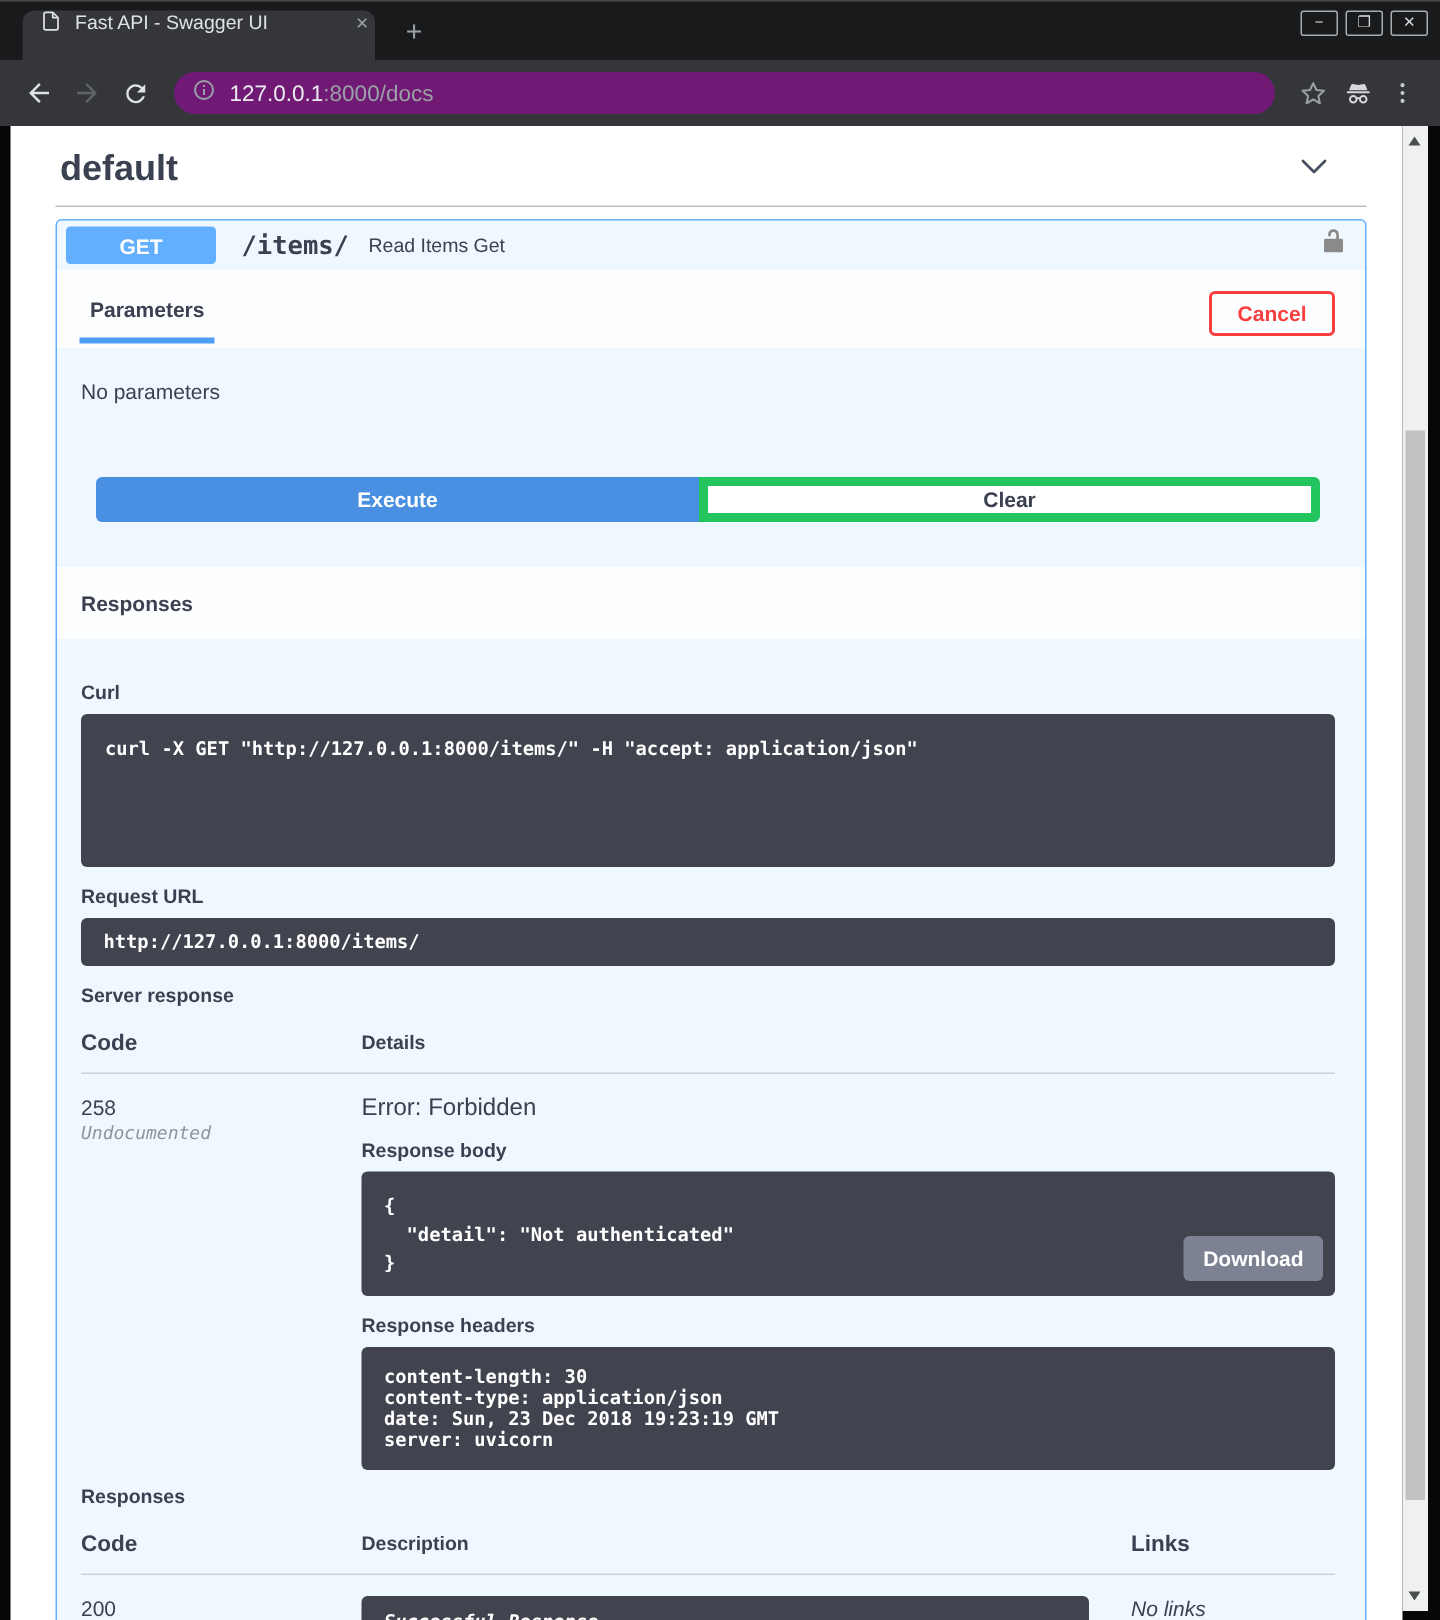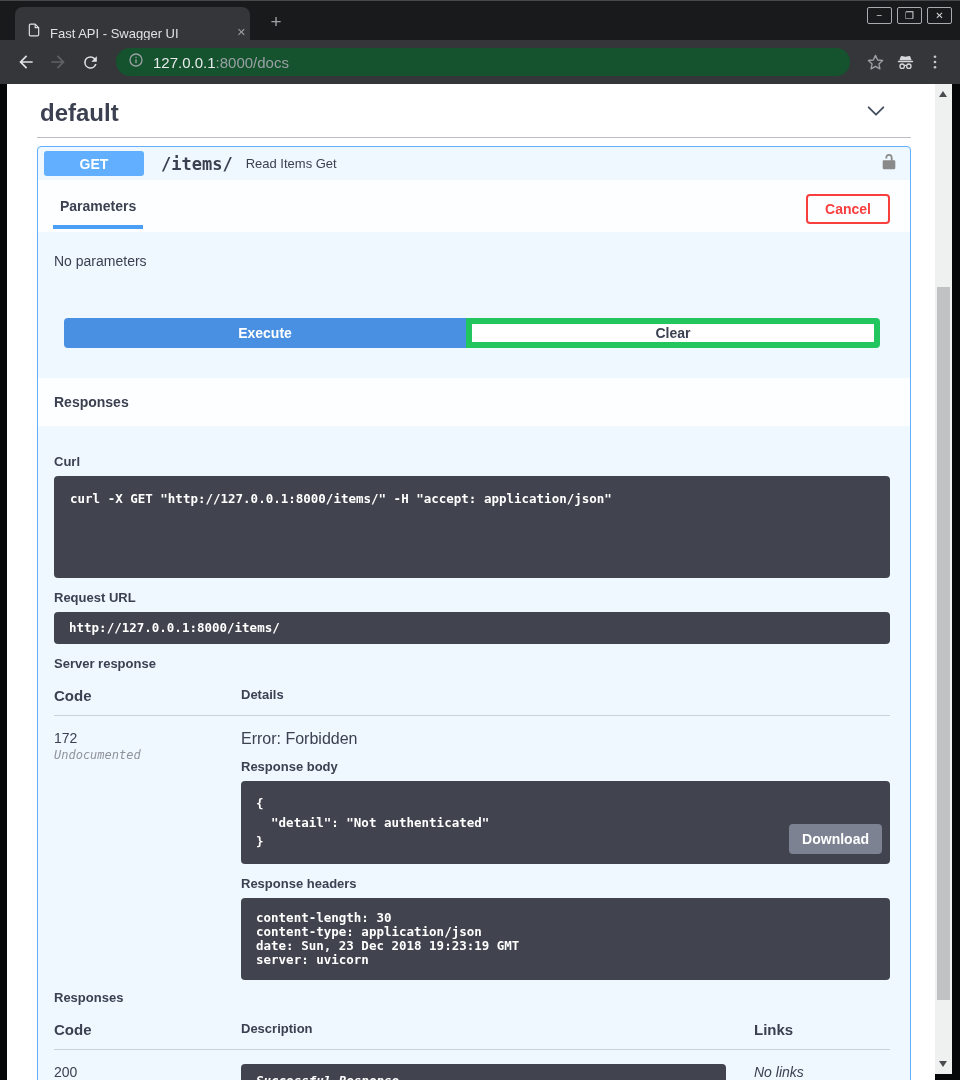--- a/index.html
+++ b/index.html
@@ -5,36 +5,36 @@
   * { box-sizing: border-box; margin: 0; padding: 0; }
   html,body { width: 960px; height: 1080px; overflow: hidden; }
   body { font-family: "Liberation Sans", sans-serif; background: #060708; }
 
   .window { position: relative; width: 960px; height: 1080px; background: #060708; }
 
   
   .titlebar { position: absolute; top: 0; left: 0; width: 100%; height: 40px;
               background: #191a1c; border-top: 1px solid #47484a; }
   .tab { position: absolute; left: 15px; top: 6px; width: 235px; height: 34px;
-         background: #35363a; border-radius: 8px 8px 0 0; display: flex; align-items: flex-end;
+         background: #35363a; border-radius: 8px 8px 0 0; display: flex; align-items: flex-start;
          padding: 0 0 0 12px; }
   .tab-title { color: #dee1e6; font-size: 13px; margin-left: 9px; flex: 1;
                white-space: nowrap; overflow: hidden; }
   .tab-close { color: #9aa0a6; font-size: 11px; padding: 2px 4px; cursor: default; }
   .newtab { position: absolute; left: 263px; top: 8px; color: #9aa0a6; font-size: 19px;
             width: 26px; height: 26px; text-align: center; line-height: 26px; }
   .wincontrols { position: absolute; right: 8px; top: 6px; display: flex; gap: 5px; }
   .wc { width: 25px; height: 17px; border: 1px solid #a9acaf; border-radius: 2px;
         color: #d6d9db; font-size: 10px; display: flex; align-items: center;
         justify-content: center; line-height: 1; }
 
   .toolbar { position: absolute; top: 40px; left: 0; width: 100%; height: 44px;
              background: #35363a; display: flex; align-items: center; padding: 0 10px; }
   .navbtn { width: 32px; height: 32px; display: flex; align-items: center; justify-content: center; }
-  .urlbar { flex: 1; height: 28px; background: #14532d; border-radius: 14px; margin: 0 10px;
+  .urlbar { flex: 1; height: 28px; background: #701a75; border-radius: 14px; margin: 0 10px;
             display: flex; align-items: center; padding: 0 12px; }
   .url-text { font-size: 15px; margin-left: 9px; color: #e8eaed; }
   .url-text .muted { color: #9aa0a6; }
   .tool-icon { width: 30px; height: 30px; display: flex; align-items: center; justify-content: center; }
 
   
   .page { position: absolute; top: 84px; left: 7px; width: 928px; height: 1034px;
           background: #ffffff; overflow: hidden; }
 
   .sec-head { display: flex; justify-content: space-between; align-items: center;
@@ -239,21 +239,21 @@
 
         <div class="blk-label mt12">Server response</div>
 
         <div class="tbl-head">
           <div class="col-big">Code</div>
           <div class="col-small">Details</div>
         </div>
 
         <div class="tbl-row">
           <div>
-            <div class="status-code">172</div>
+            <div class="status-code">258</div>
             <div class="undoc">Undocumented</div>
           </div>
           <div>
             <div class="err-text">Error: Forbidden</div>
             <div class="blk-label" style="margin-top:11px">Response body</div>
             <div class="codeblock body-block">
               <div class="mono-line">{</div>
               <div class="mono-line">  "detail": "Not authenticated"</div>
               <div class="mono-line">}</div>
               <button class="btn-download">Download</button>

